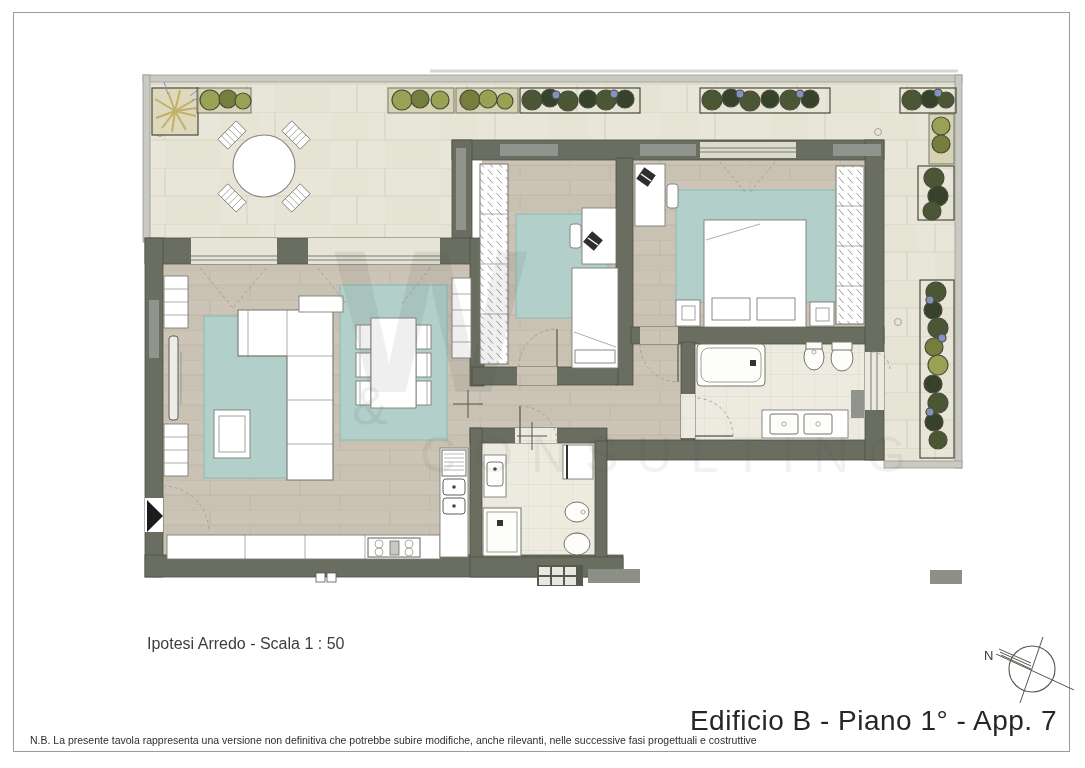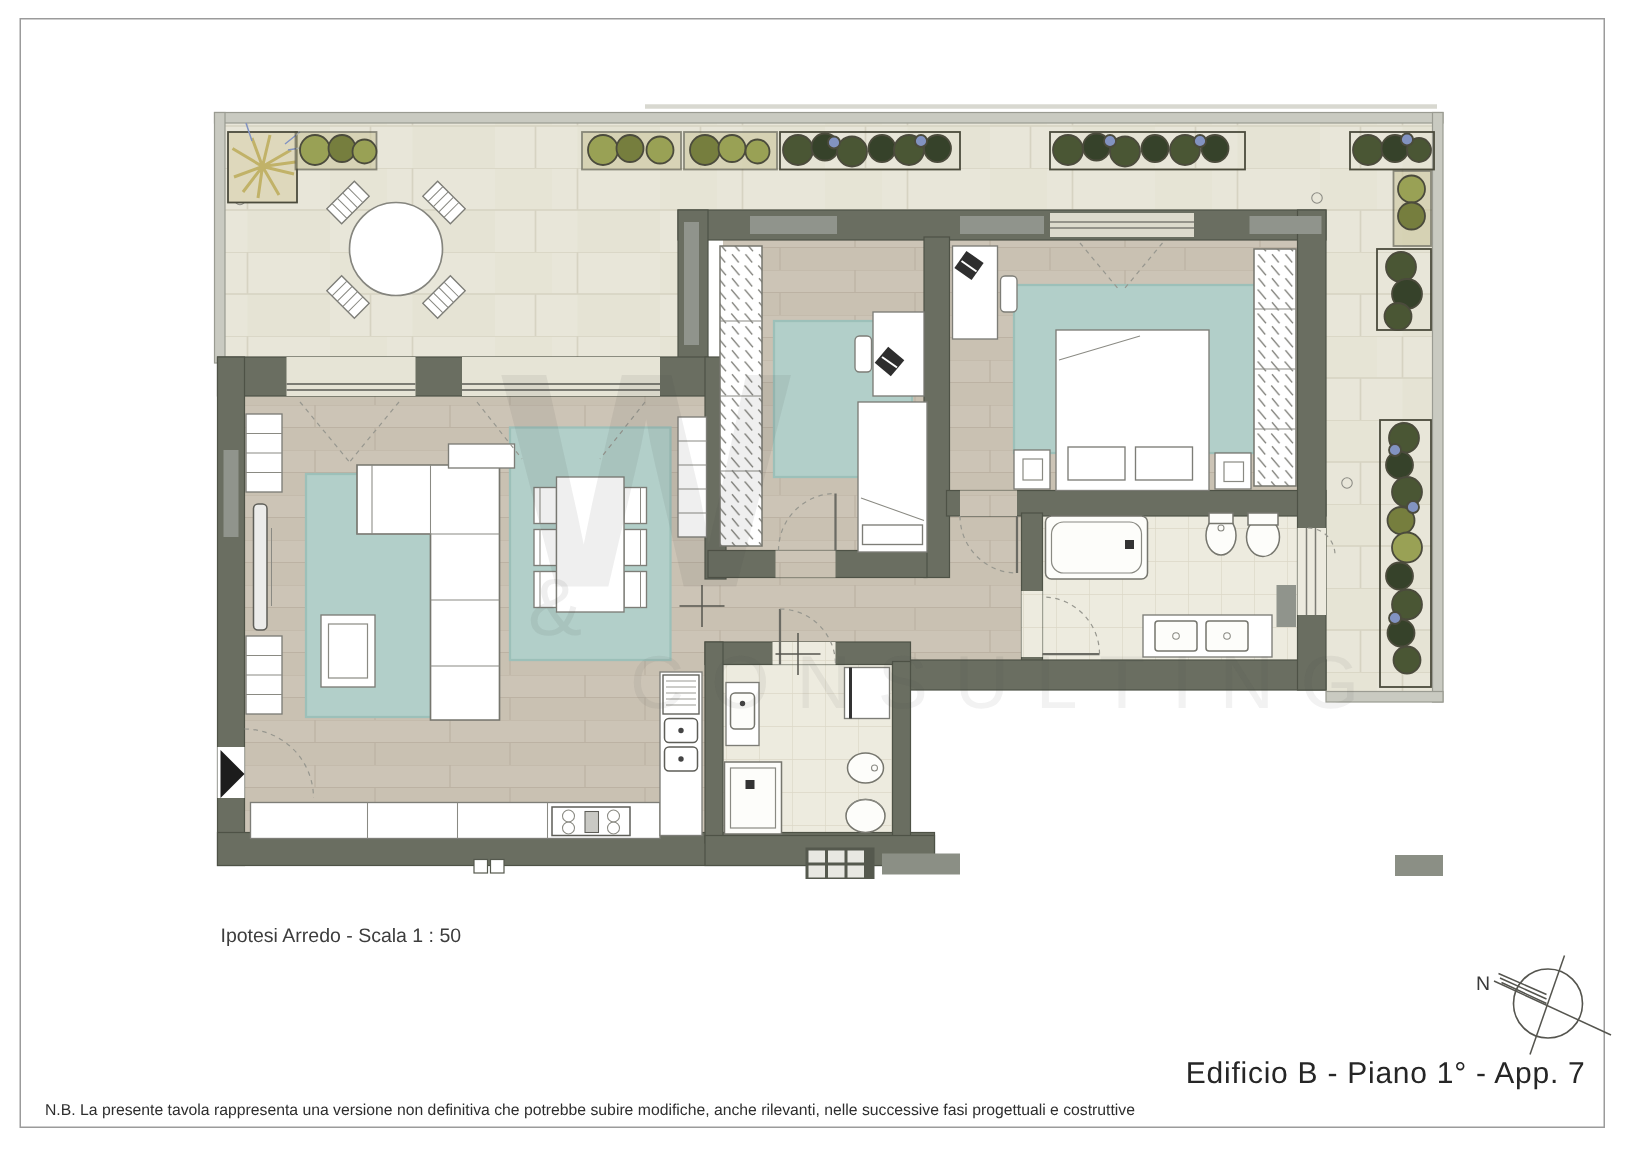--- a/index.html
+++ b/index.html
@@ -8,23 +8,23 @@
   .frame{position:absolute;left:13px;top:12px;width:1057px;height:740px;
          border:1px solid var(--frame,#9b9b9b);box-sizing:border-box;}
   .plan-svg{position:absolute;left:0;top:0;}
   .wm{position:absolute;color:var(--watermark,rgba(70,70,70,.085));line-height:1;
       font-weight:700;pointer-events:none;white-space:nowrap;}
   .wm-logo{left:334px;top:218px;font-size:205px;}
   .wm-amp{left:352px;top:378px;font-size:54px;font-weight:400;}
   .wm-top{left:494px;top:286px;font-size:146px;font-weight:400;letter-spacing:6px;}
   .wm-bottom{left:420px;top:430px;font-size:50px;font-weight:400;letter-spacing:18px;
              color:var(--watermark2,rgba(70,70,70,.07));}
-  .scale-label{position:absolute;left:147px;top:616px;font-size:13px;color:#3d3d3d;text-align:right;}
+  .scale-label{position:absolute;left:147px;top:635px;font-size:16px;color:#3d3d3d;text-align:right;}
   .note{position:absolute;left:30px;top:697px;font-size:10.5px;color:#2e2e2e;margin-top:37px;}
-  .title{position:absolute;right:28px;top:705px;font-size:20px;color:#262626;letter-spacing:.5px;}
+  .title{position:absolute;right:28px;top:705px;font-size:28px;color:#262626;letter-spacing:.5px;}
   .wall{fill:var(--wall,#6a6e61);stroke:var(--wallEdge,#4e5246);stroke-width:.8;}
   .wgray{fill:var(--wallInset,#90948c);}
   .white{fill:#fff;stroke:#7d7d77;stroke-width:.9;}
   .fixt{fill:#fdfdfa;stroke:#76766e;stroke-width:1;}
   .thin{stroke:#8a8a83;stroke-width:.7;fill:none;}
   .dash{stroke:#97978f;stroke-width:.8;fill:none;stroke-dasharray:3 3;}
 </style>
 </head>
 <body>
 

